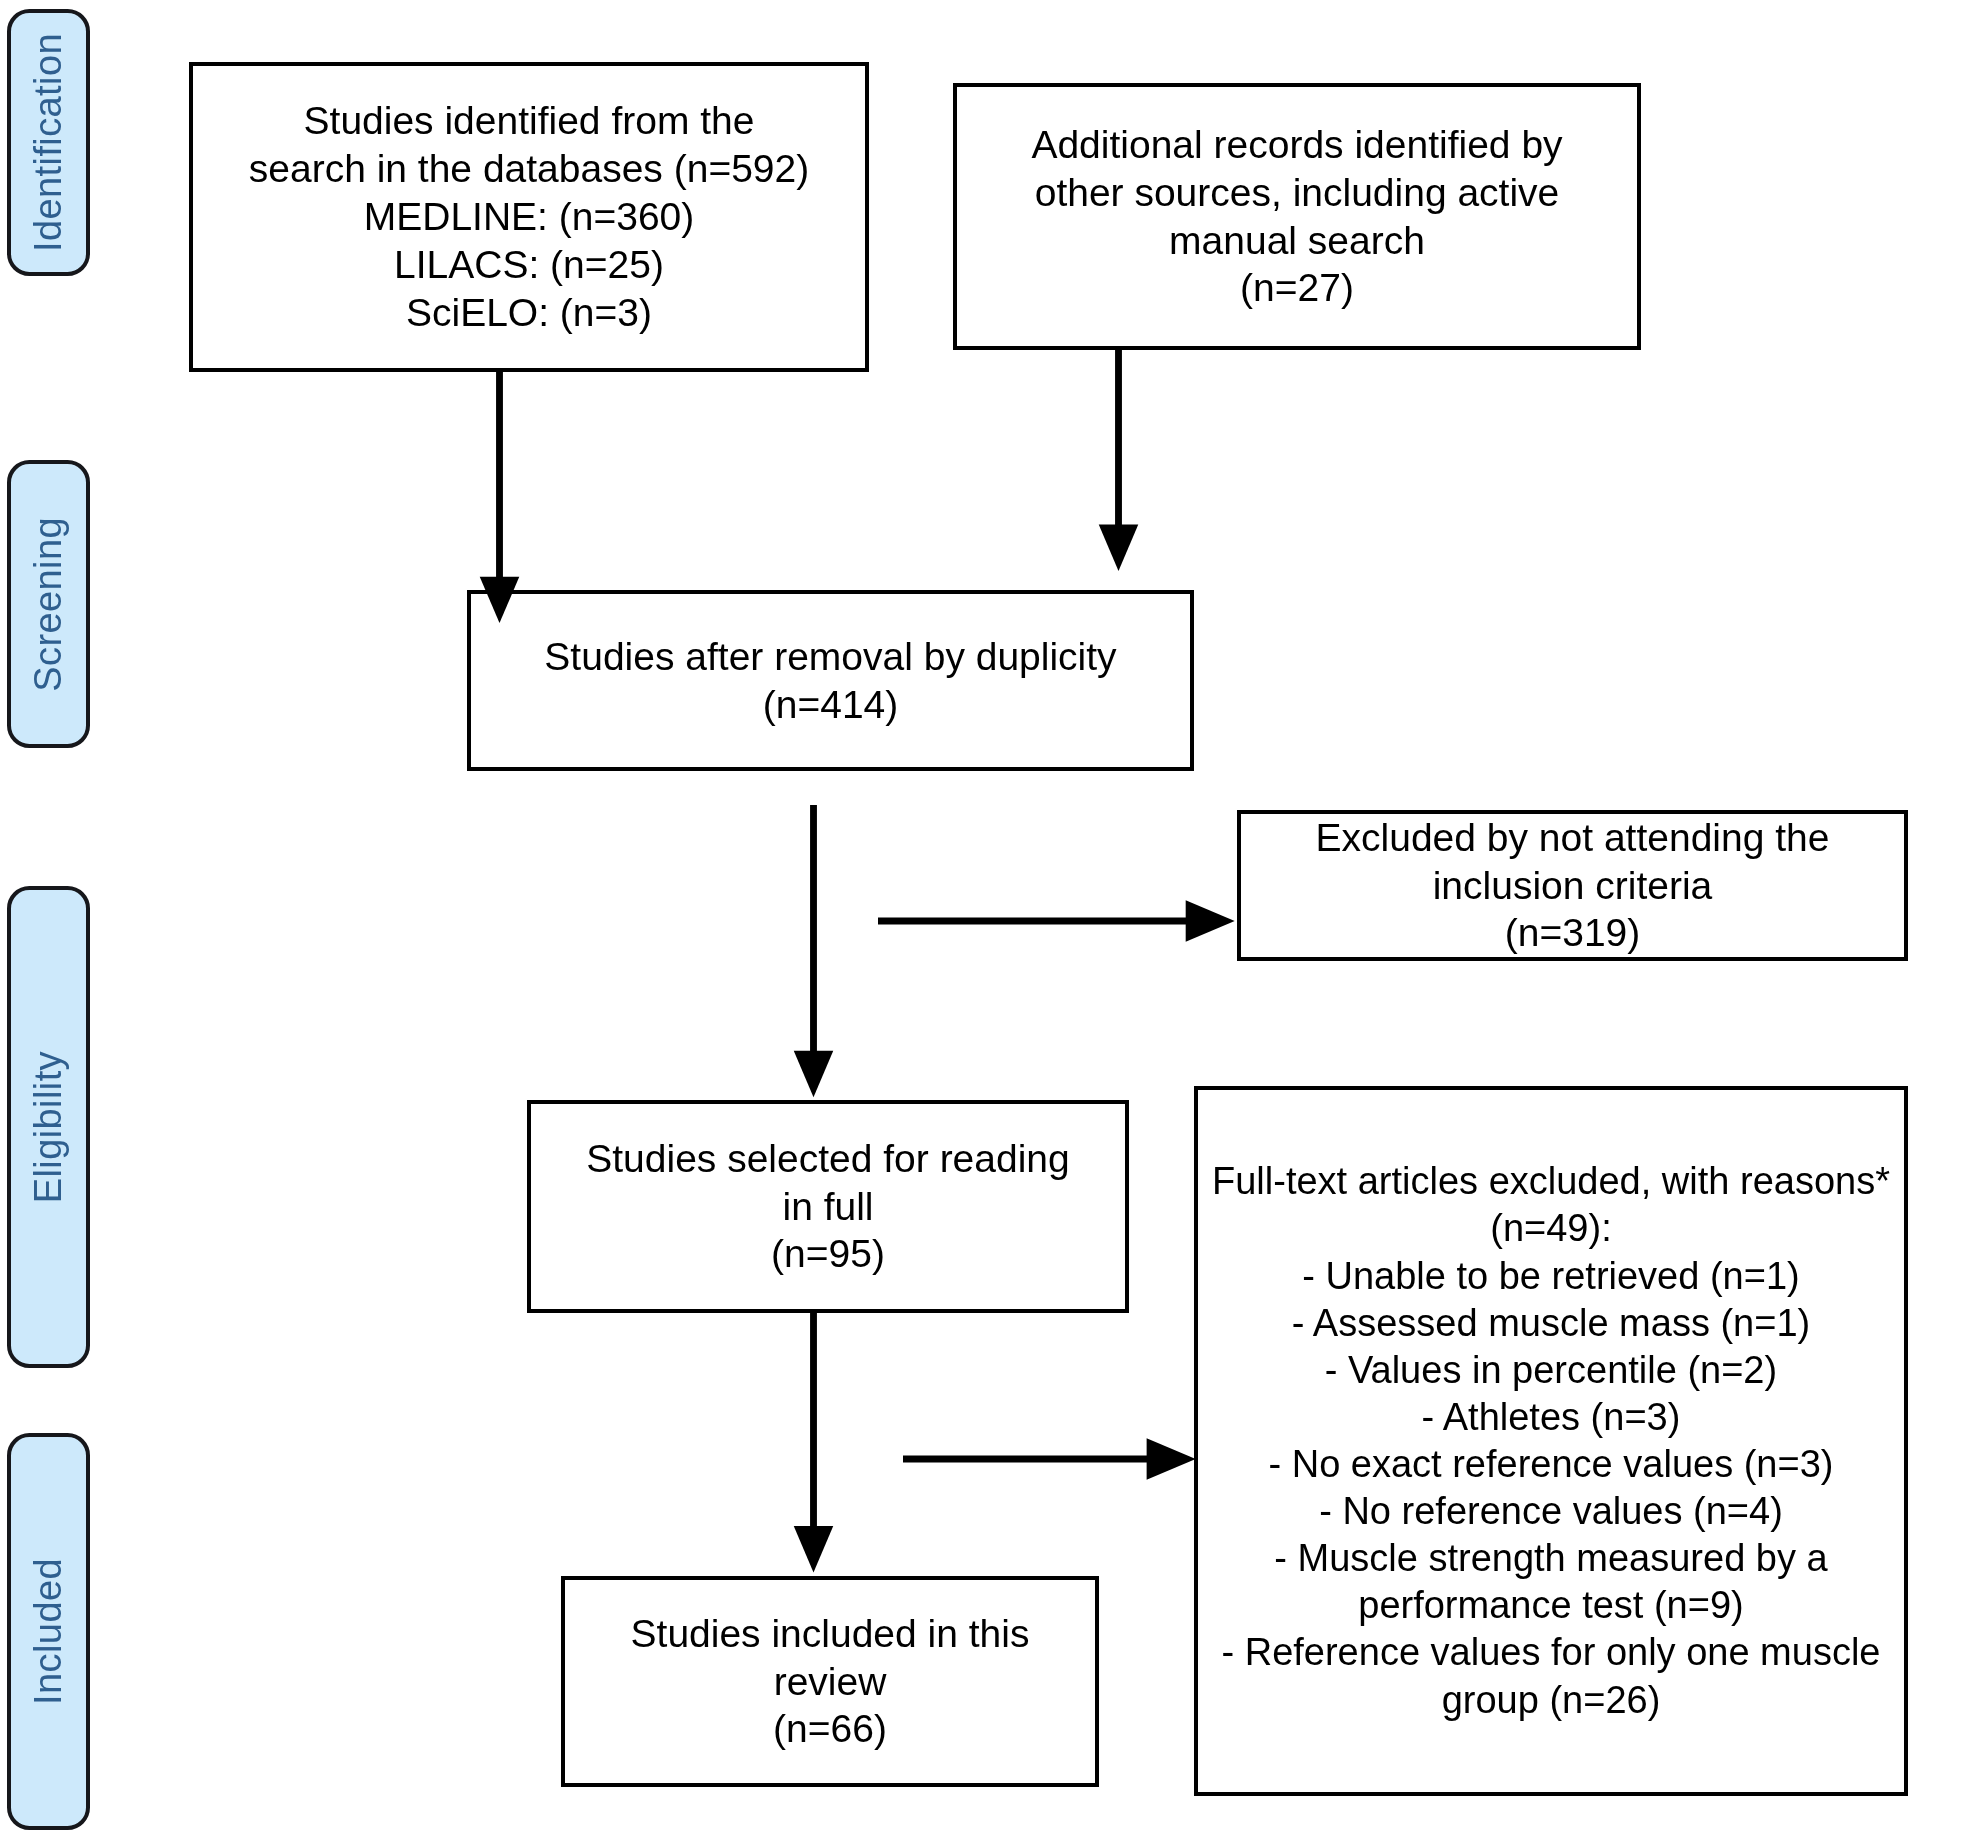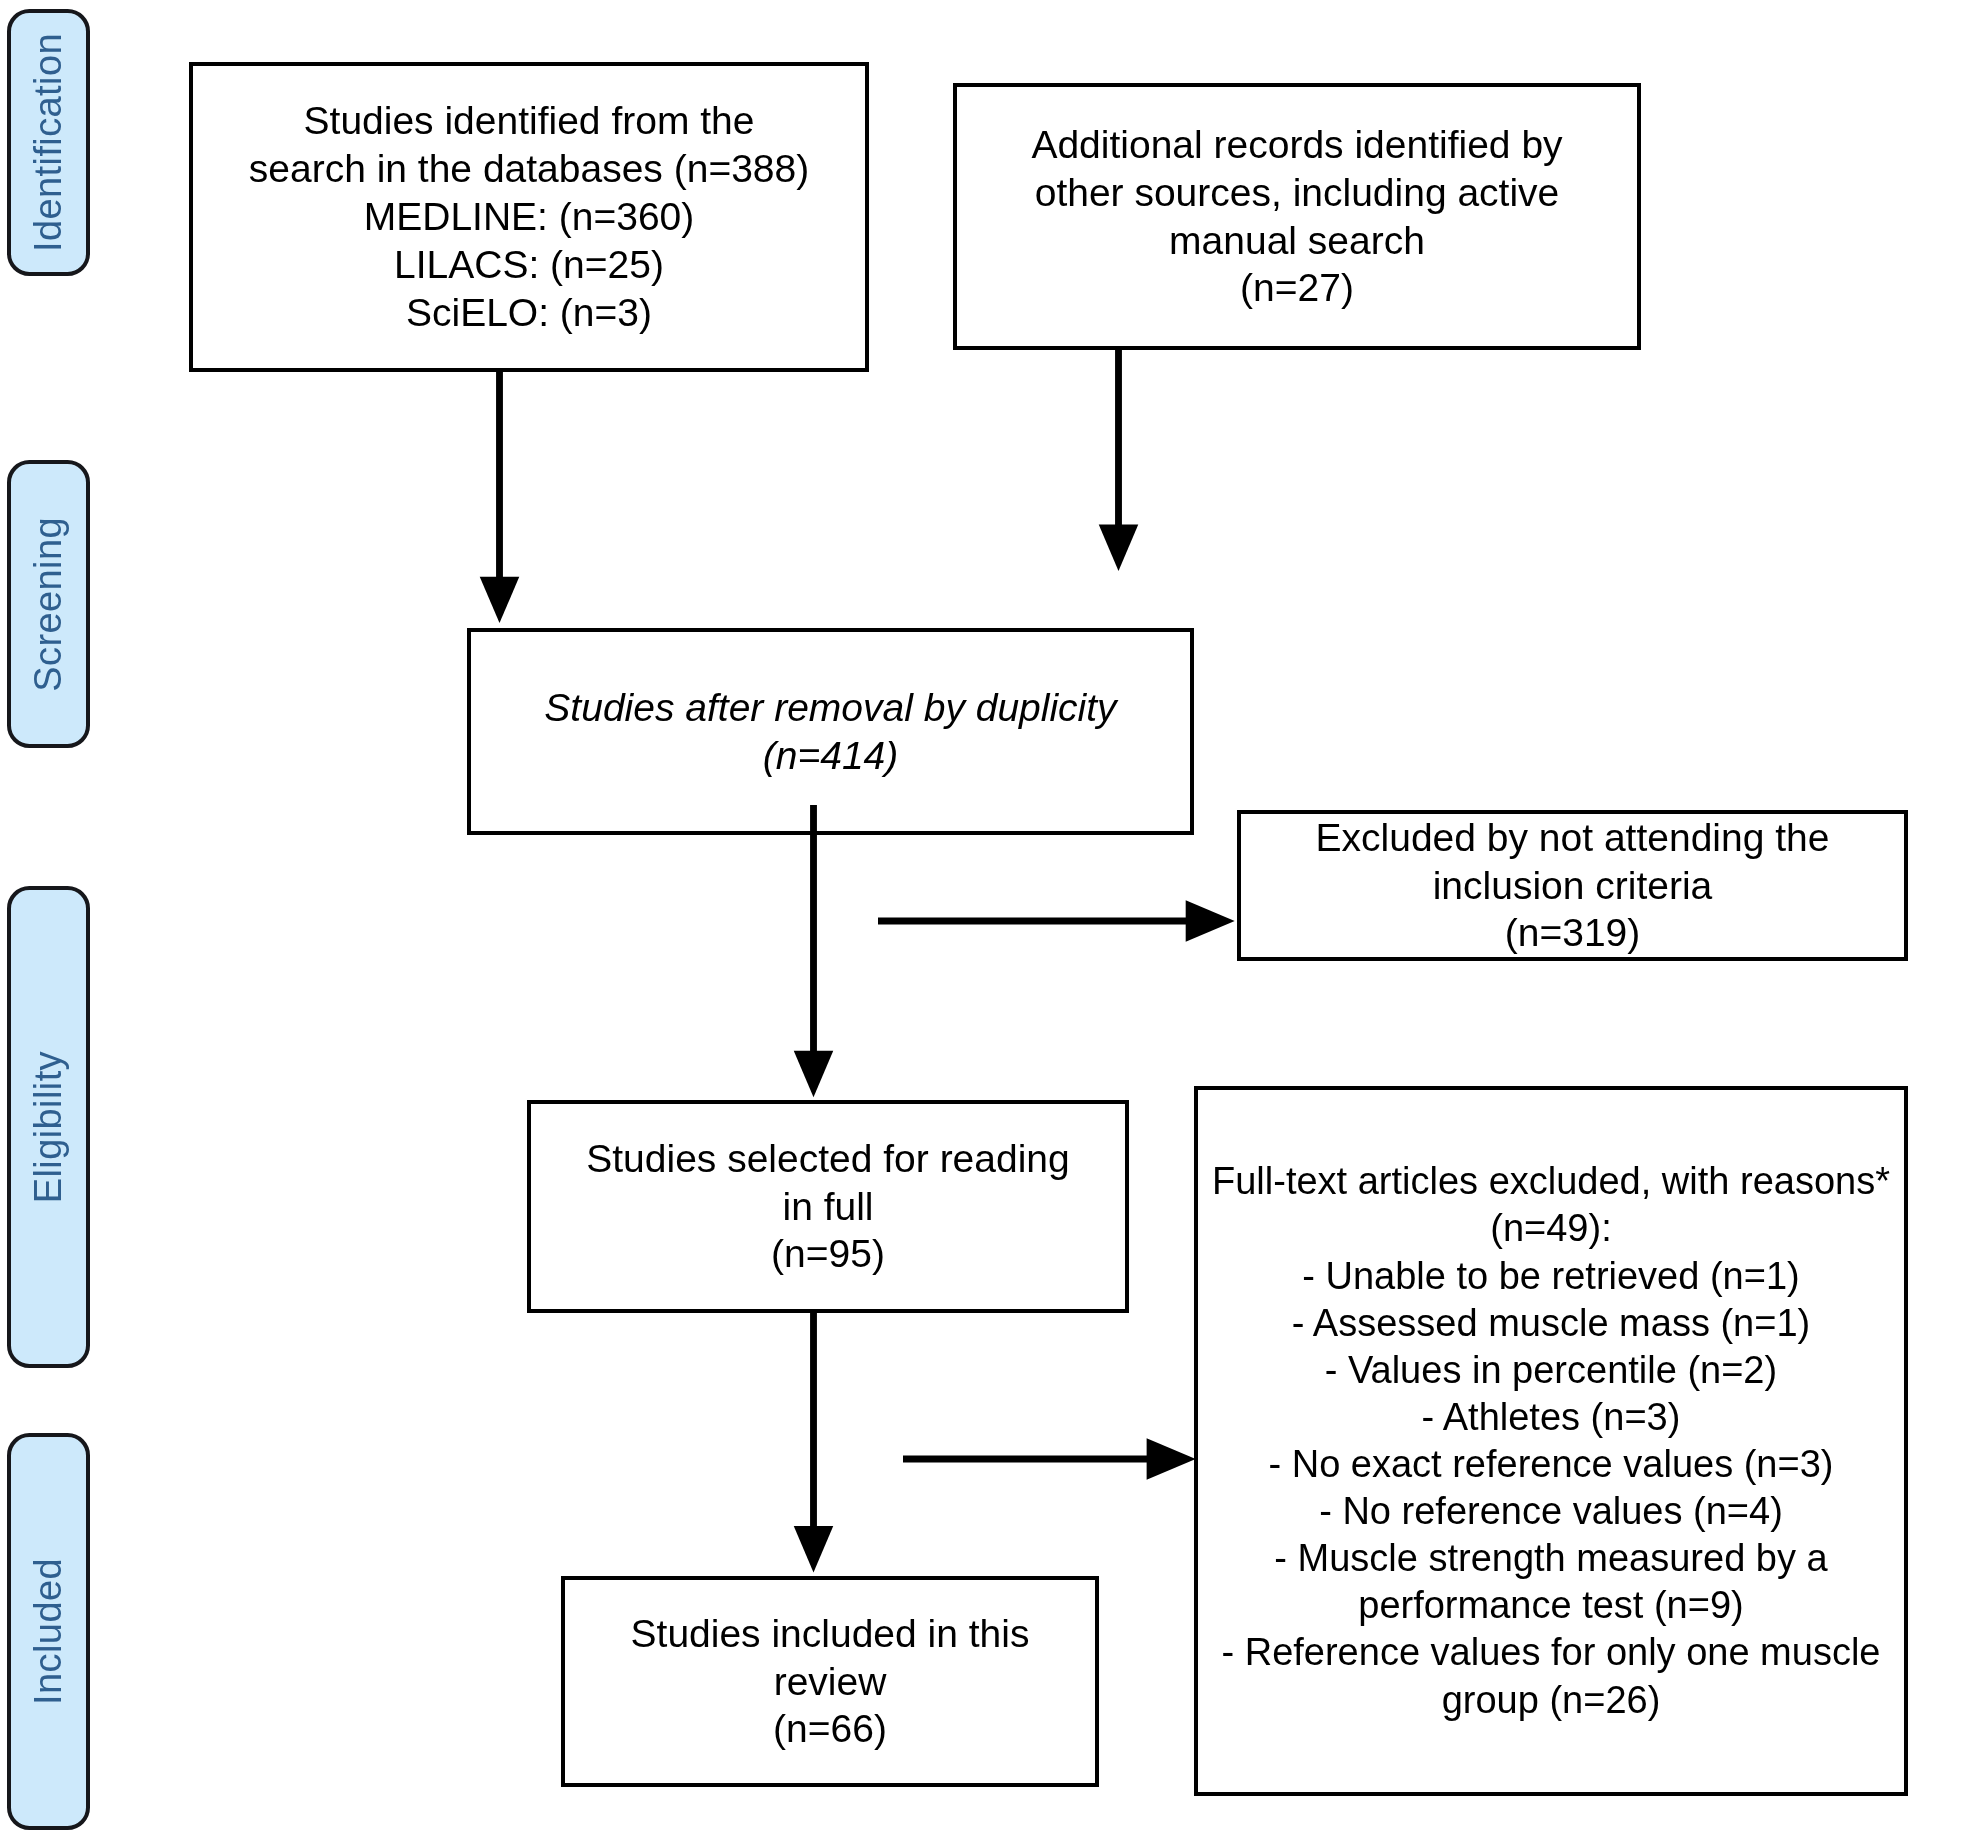--- a/index.html
+++ b/index.html
@@ -89,34 +89,34 @@
   <div class="stage-tab" style="top:886px; height:482px;">
     <span class="stage-label">Eligibility</span>
   </div>
 
   <div class="stage-tab" style="top:1433px; height:397px;">
     <span class="stage-label">Included</span>
   </div>
 
   <div class="flow-box" style="left:189px; top:62px; width:680px; height:310px;">
     <span class="box-text">Studies identified from the
-search in the databases (n=388)
+search in the databases (n=592)
 MEDLINE: (n=360)
 LILACS: (n=25)
 SciELO: (n=3)</span>
   </div>
 
   <div class="flow-box" style="left:953px; top:83px; width:688px; height:267px;">
     <span class="box-text">Additional records identified by
 other sources, including active
 manual search
 (n=27)</span>
   </div>
 
-  <div class="flow-box" style="left:467px; top:628px; width:727px; height:207px;font-style:italic;">
+  <div class="flow-box" style="left:467px; top:590px; width:727px; height:181px;">
     <span class="box-text">Studies after removal by duplicity
 (n=414)</span>
   </div>
 
   <div class="flow-box" style="left:1237px; top:810px; width:671px; height:151px;">
     <span class="box-text">Excluded by not attending the
 inclusion criteria
 (n=319)</span>
   </div>
 

